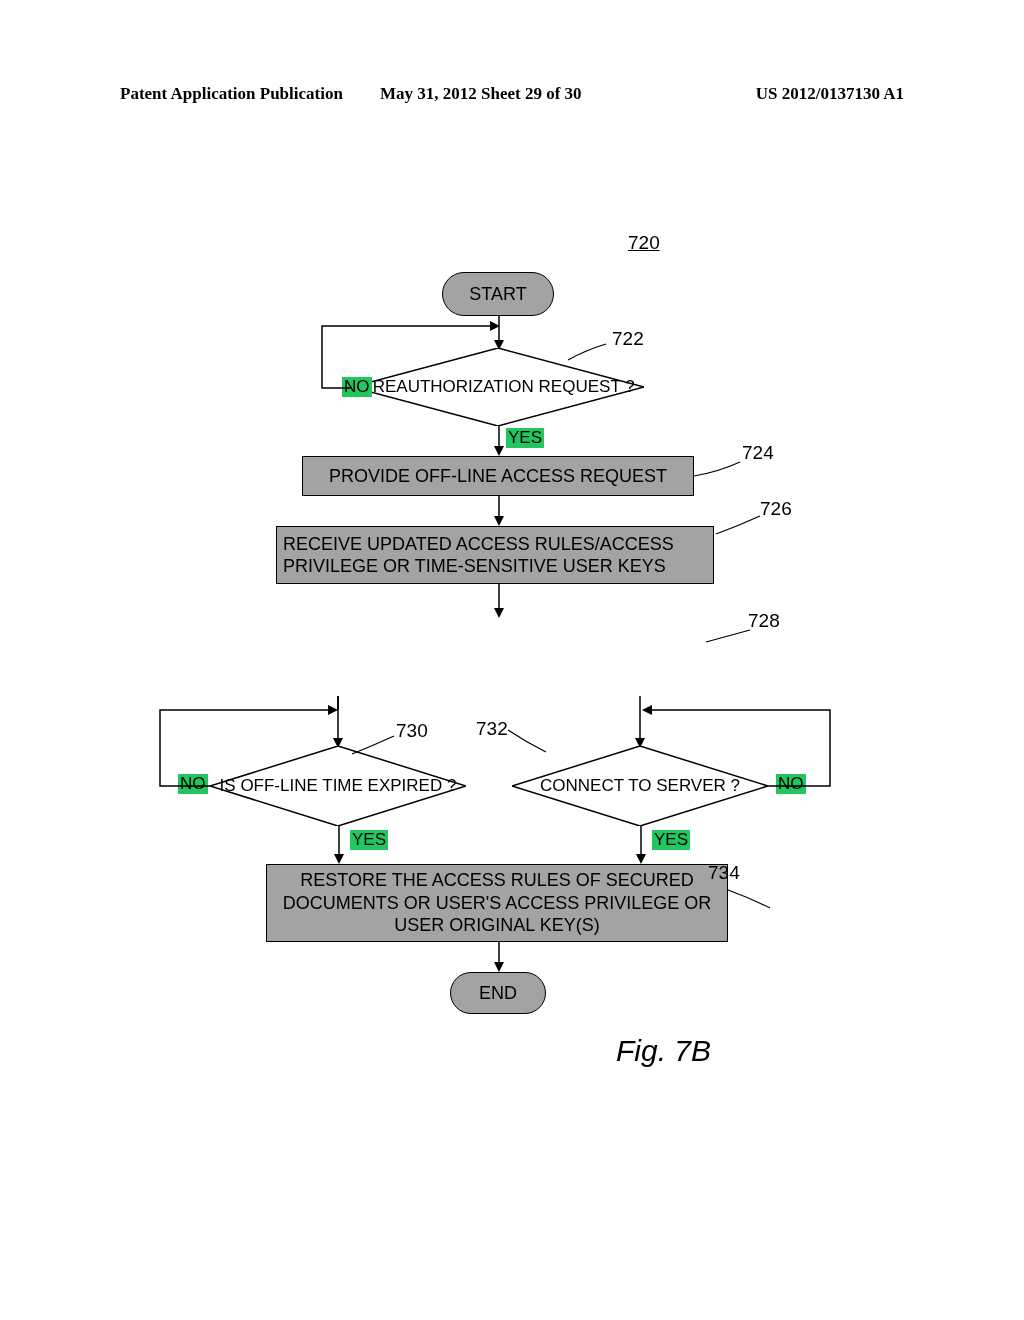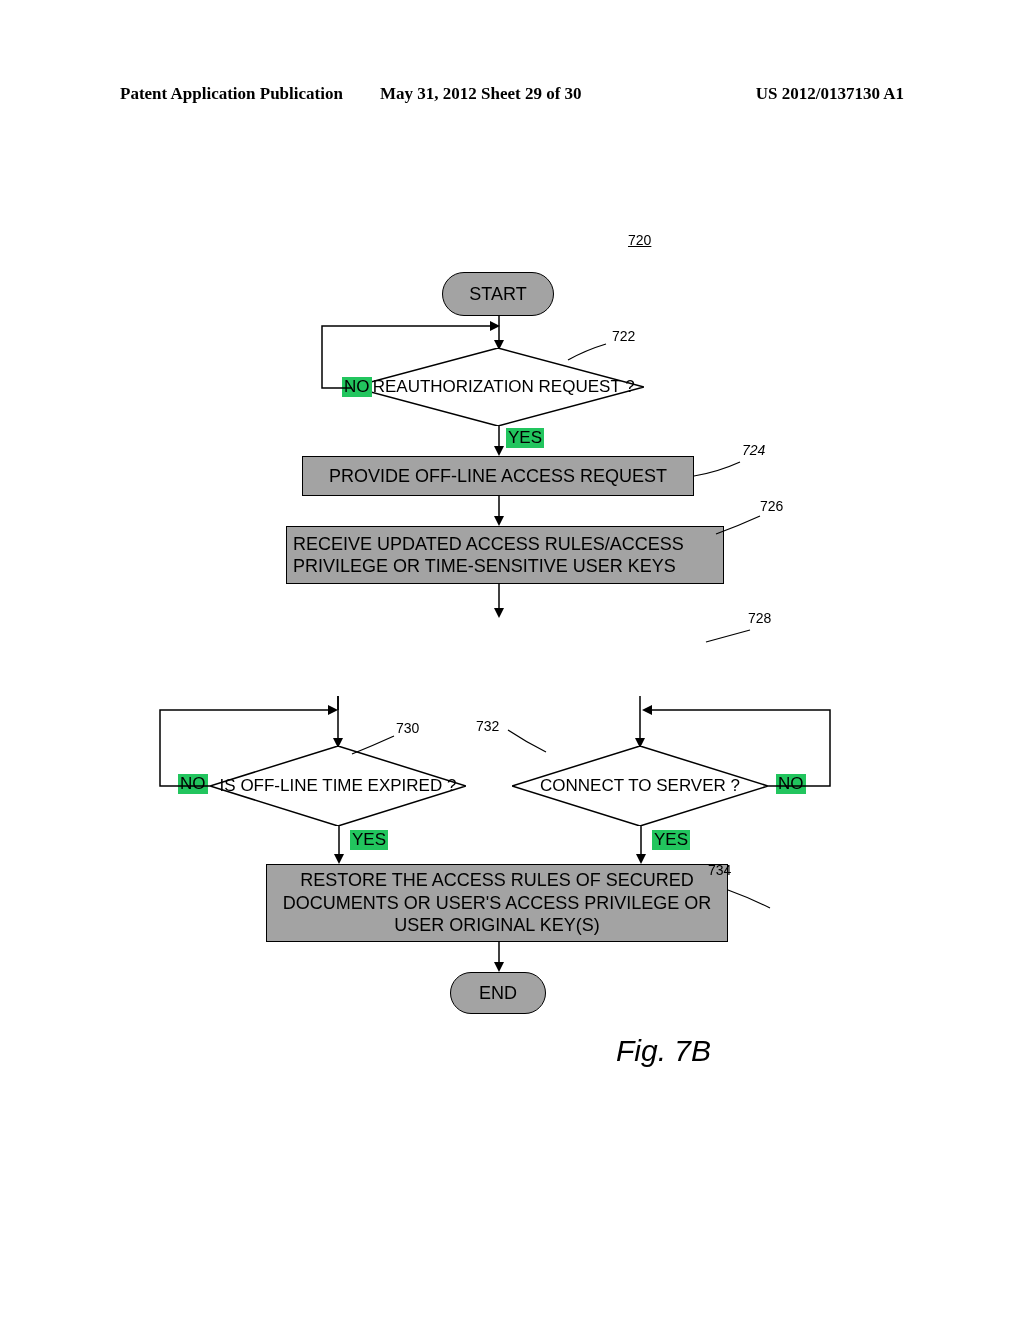--- a/index.html
+++ b/index.html
@@ -62,21 +62,21 @@
   .label {
     position: absolute;
     font-family: Arial, Helvetica, sans-serif;
     font-size: 17px;
     background: #22c55e;
     padding: 0 2px;
   }
   .refnum {
     position: absolute;
     font-family: Arial, Helvetica, sans-serif;
-    font-size: 14px;
+    font-size: 19px;
   }
   .refnum.u { text-decoration: underline; }
   .fig-label {
     position: absolute;
     font-family: Arial, Helvetica, sans-serif;
     font-weight: normal;
     font-style: italic;
     font-size: 30px;
   }
   svg.conn {
@@ -125,28 +125,28 @@
   <div class="label" style="left:506px; top:428px;">YES</div>
   <svg class="conn" style="left:498px; top:426px;" width="2" height="30">
     <line x1="1" y1="0" x2="1" y2="22" stroke="#000" stroke-width="1.5"></line>
     <polygon points="-4,20 6,20 1,30" fill="#000"></polygon>
   </svg>
 
   <div class="box" style="left:302px; top:456px; width:392px; height:40px;">PROVIDE OFF-LINE ACCESS REQUEST</div>
   <svg class="conn" style="left:694px; top:460px;" width="50" height="20">
     <path d="M0 16 Q 24 12 46 2" stroke="#000" stroke-width="1.2" fill="none"></path>
   </svg>
-  <div class="refnum" style="left:742px; top:442px;font-style:italic;">724</div>
+  <div class="refnum" style="left:742px; top:442px;">724</div>
 
   <svg class="conn" style="left:498px; top:496px;" width="2" height="30">
     <line x1="1" y1="0" x2="1" y2="22" stroke="#000" stroke-width="1.5"></line>
     <polygon points="-4,20 6,20 1,30" fill="#000"></polygon>
   </svg>
 
-  <div class="box left-align" style="left:286px; top:526px; width:438px; height:58px;">RECEIVE UPDATED ACCESS RULES/ACCESS PRIVILEGE OR TIME-SENSITIVE USER KEYS</div>
+  <div class="box left-align" style="left:276px; top:526px; width:438px; height:58px;">RECEIVE UPDATED ACCESS RULES/ACCESS PRIVILEGE OR TIME-SENSITIVE USER KEYS</div>
   <svg class="conn" style="left:716px; top:514px;" width="46" height="22">
     <path d="M0 20 Q 22 12 44 2" stroke="#000" stroke-width="1.2" fill="none"></path>
   </svg>
   <div class="refnum" style="left:760px; top:498px;">726</div>
 
   <svg class="conn" style="left:498px; top:584px;" width="2" height="34">
     <line x1="1" y1="0" x2="1" y2="26" stroke="#000" stroke-width="1.5"></line>
     <polygon points="-4,24 6,24 1,34" fill="#000"></polygon>
   </svg>
 

